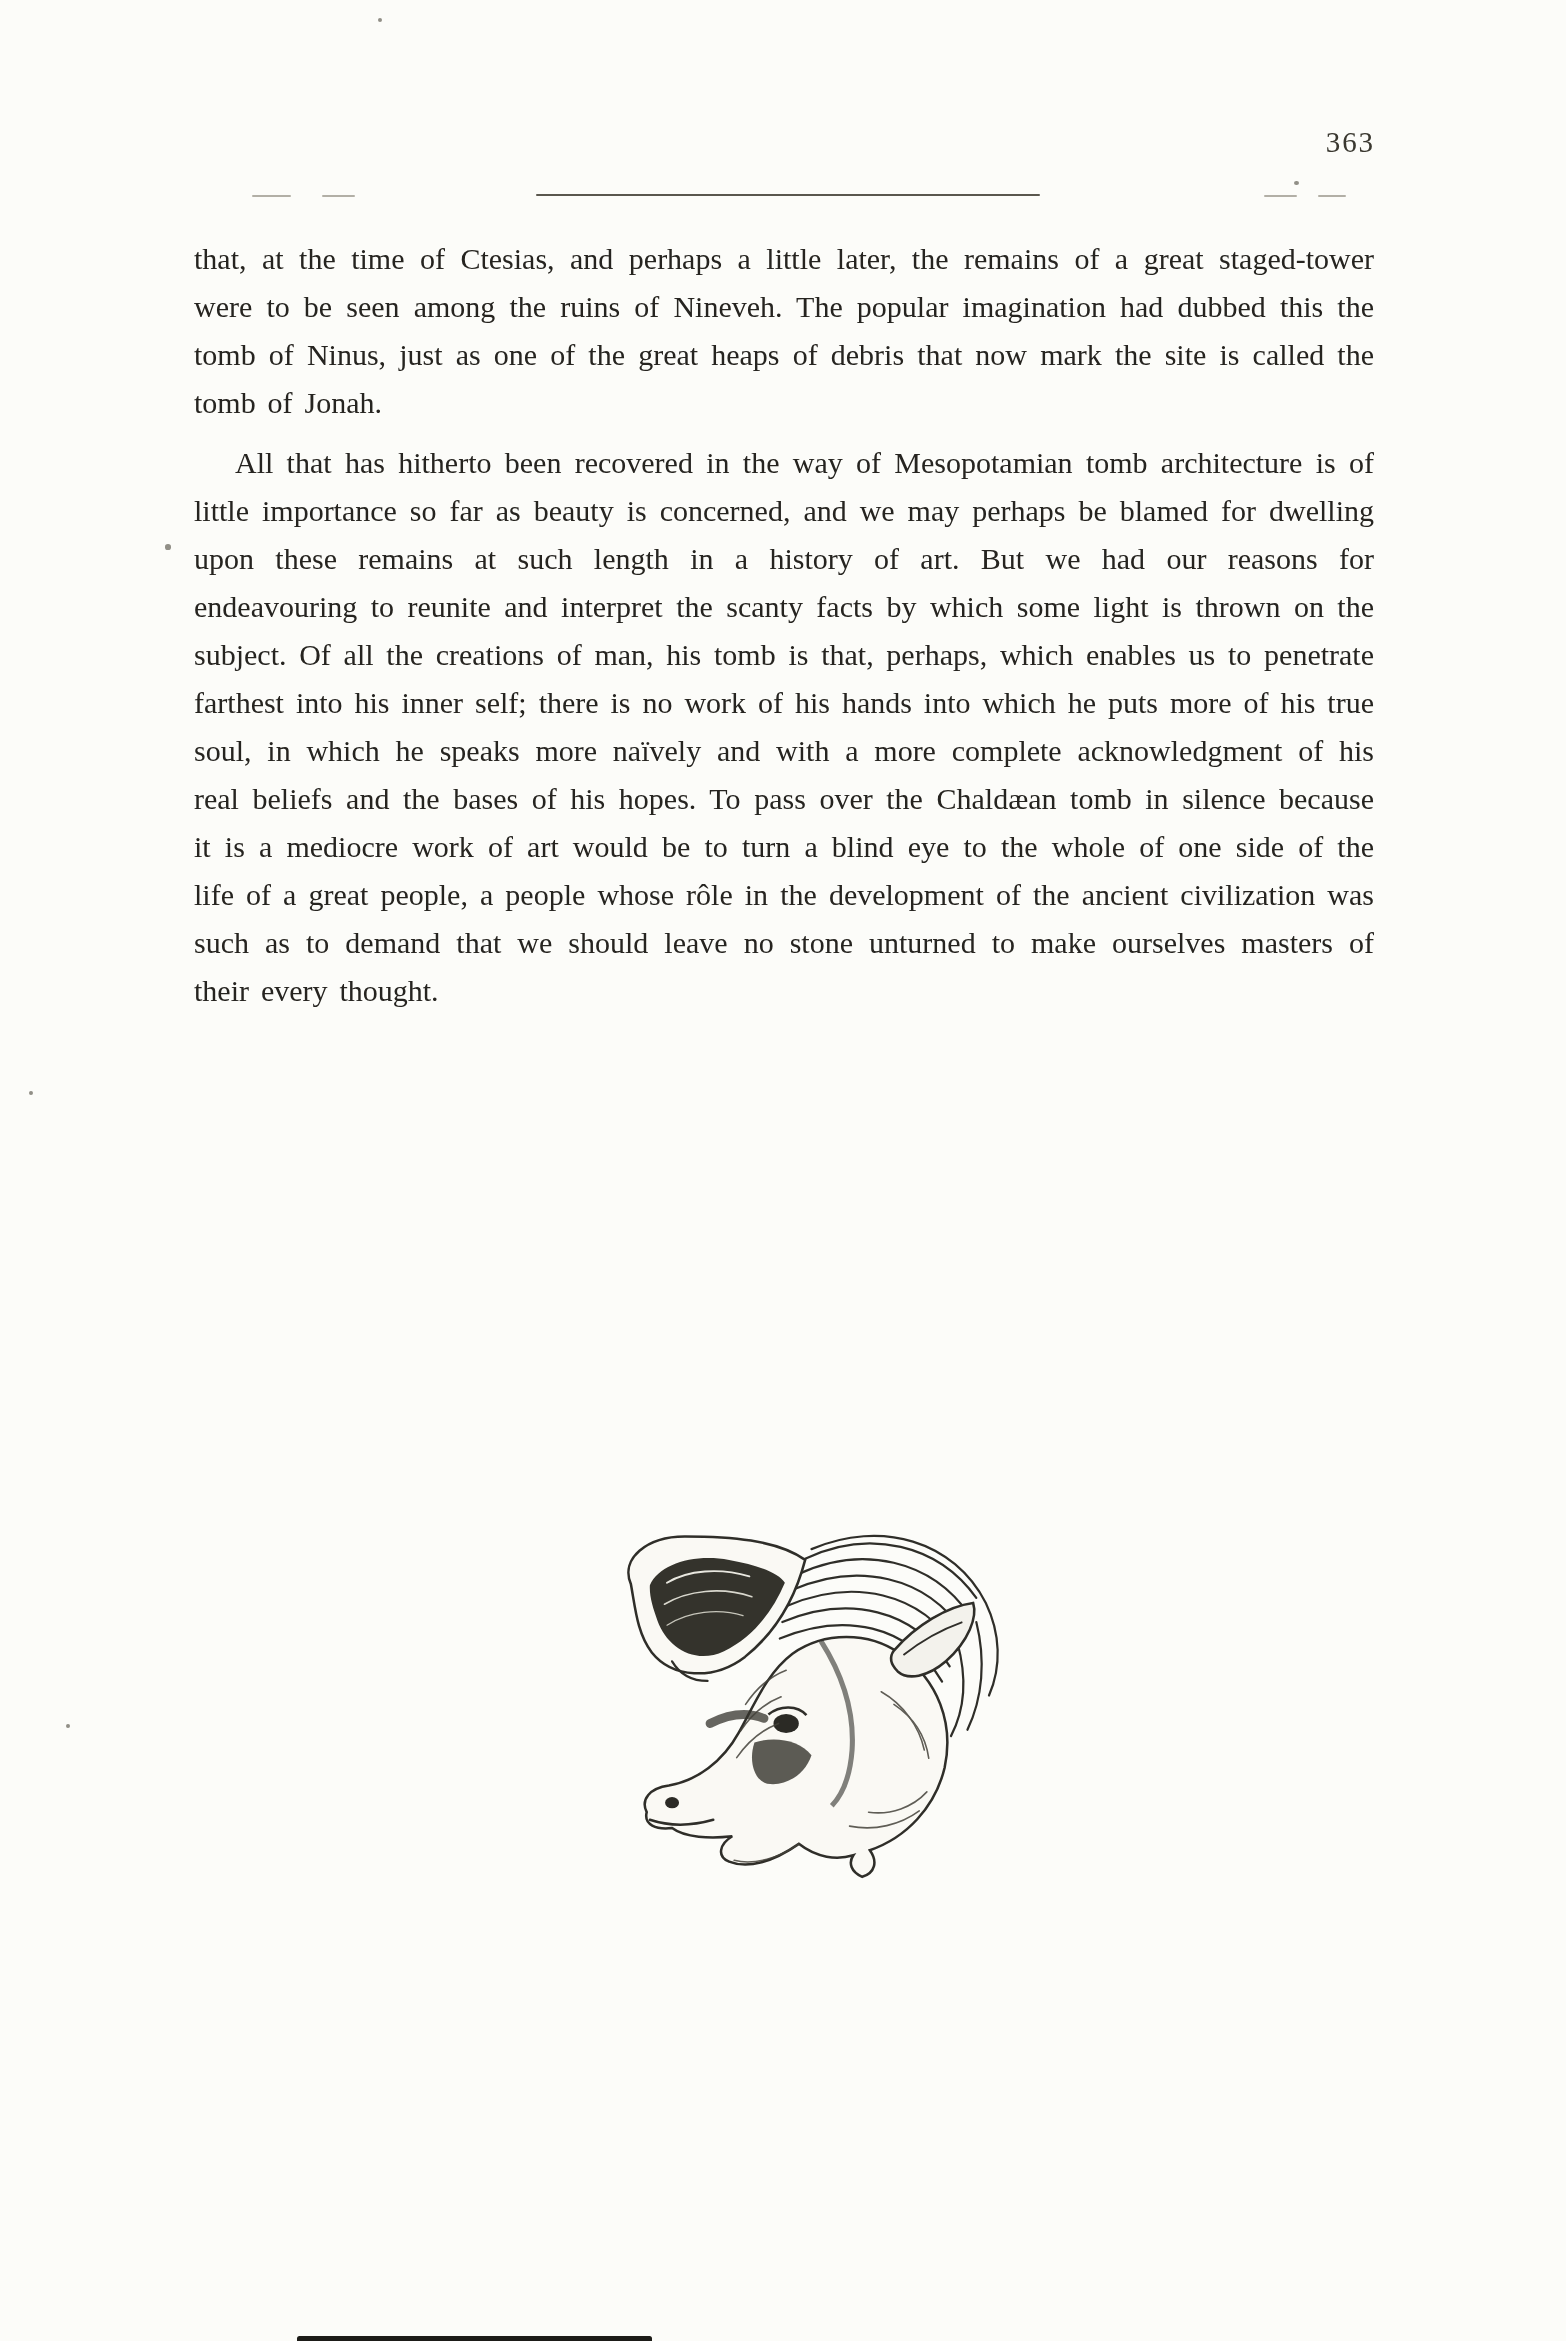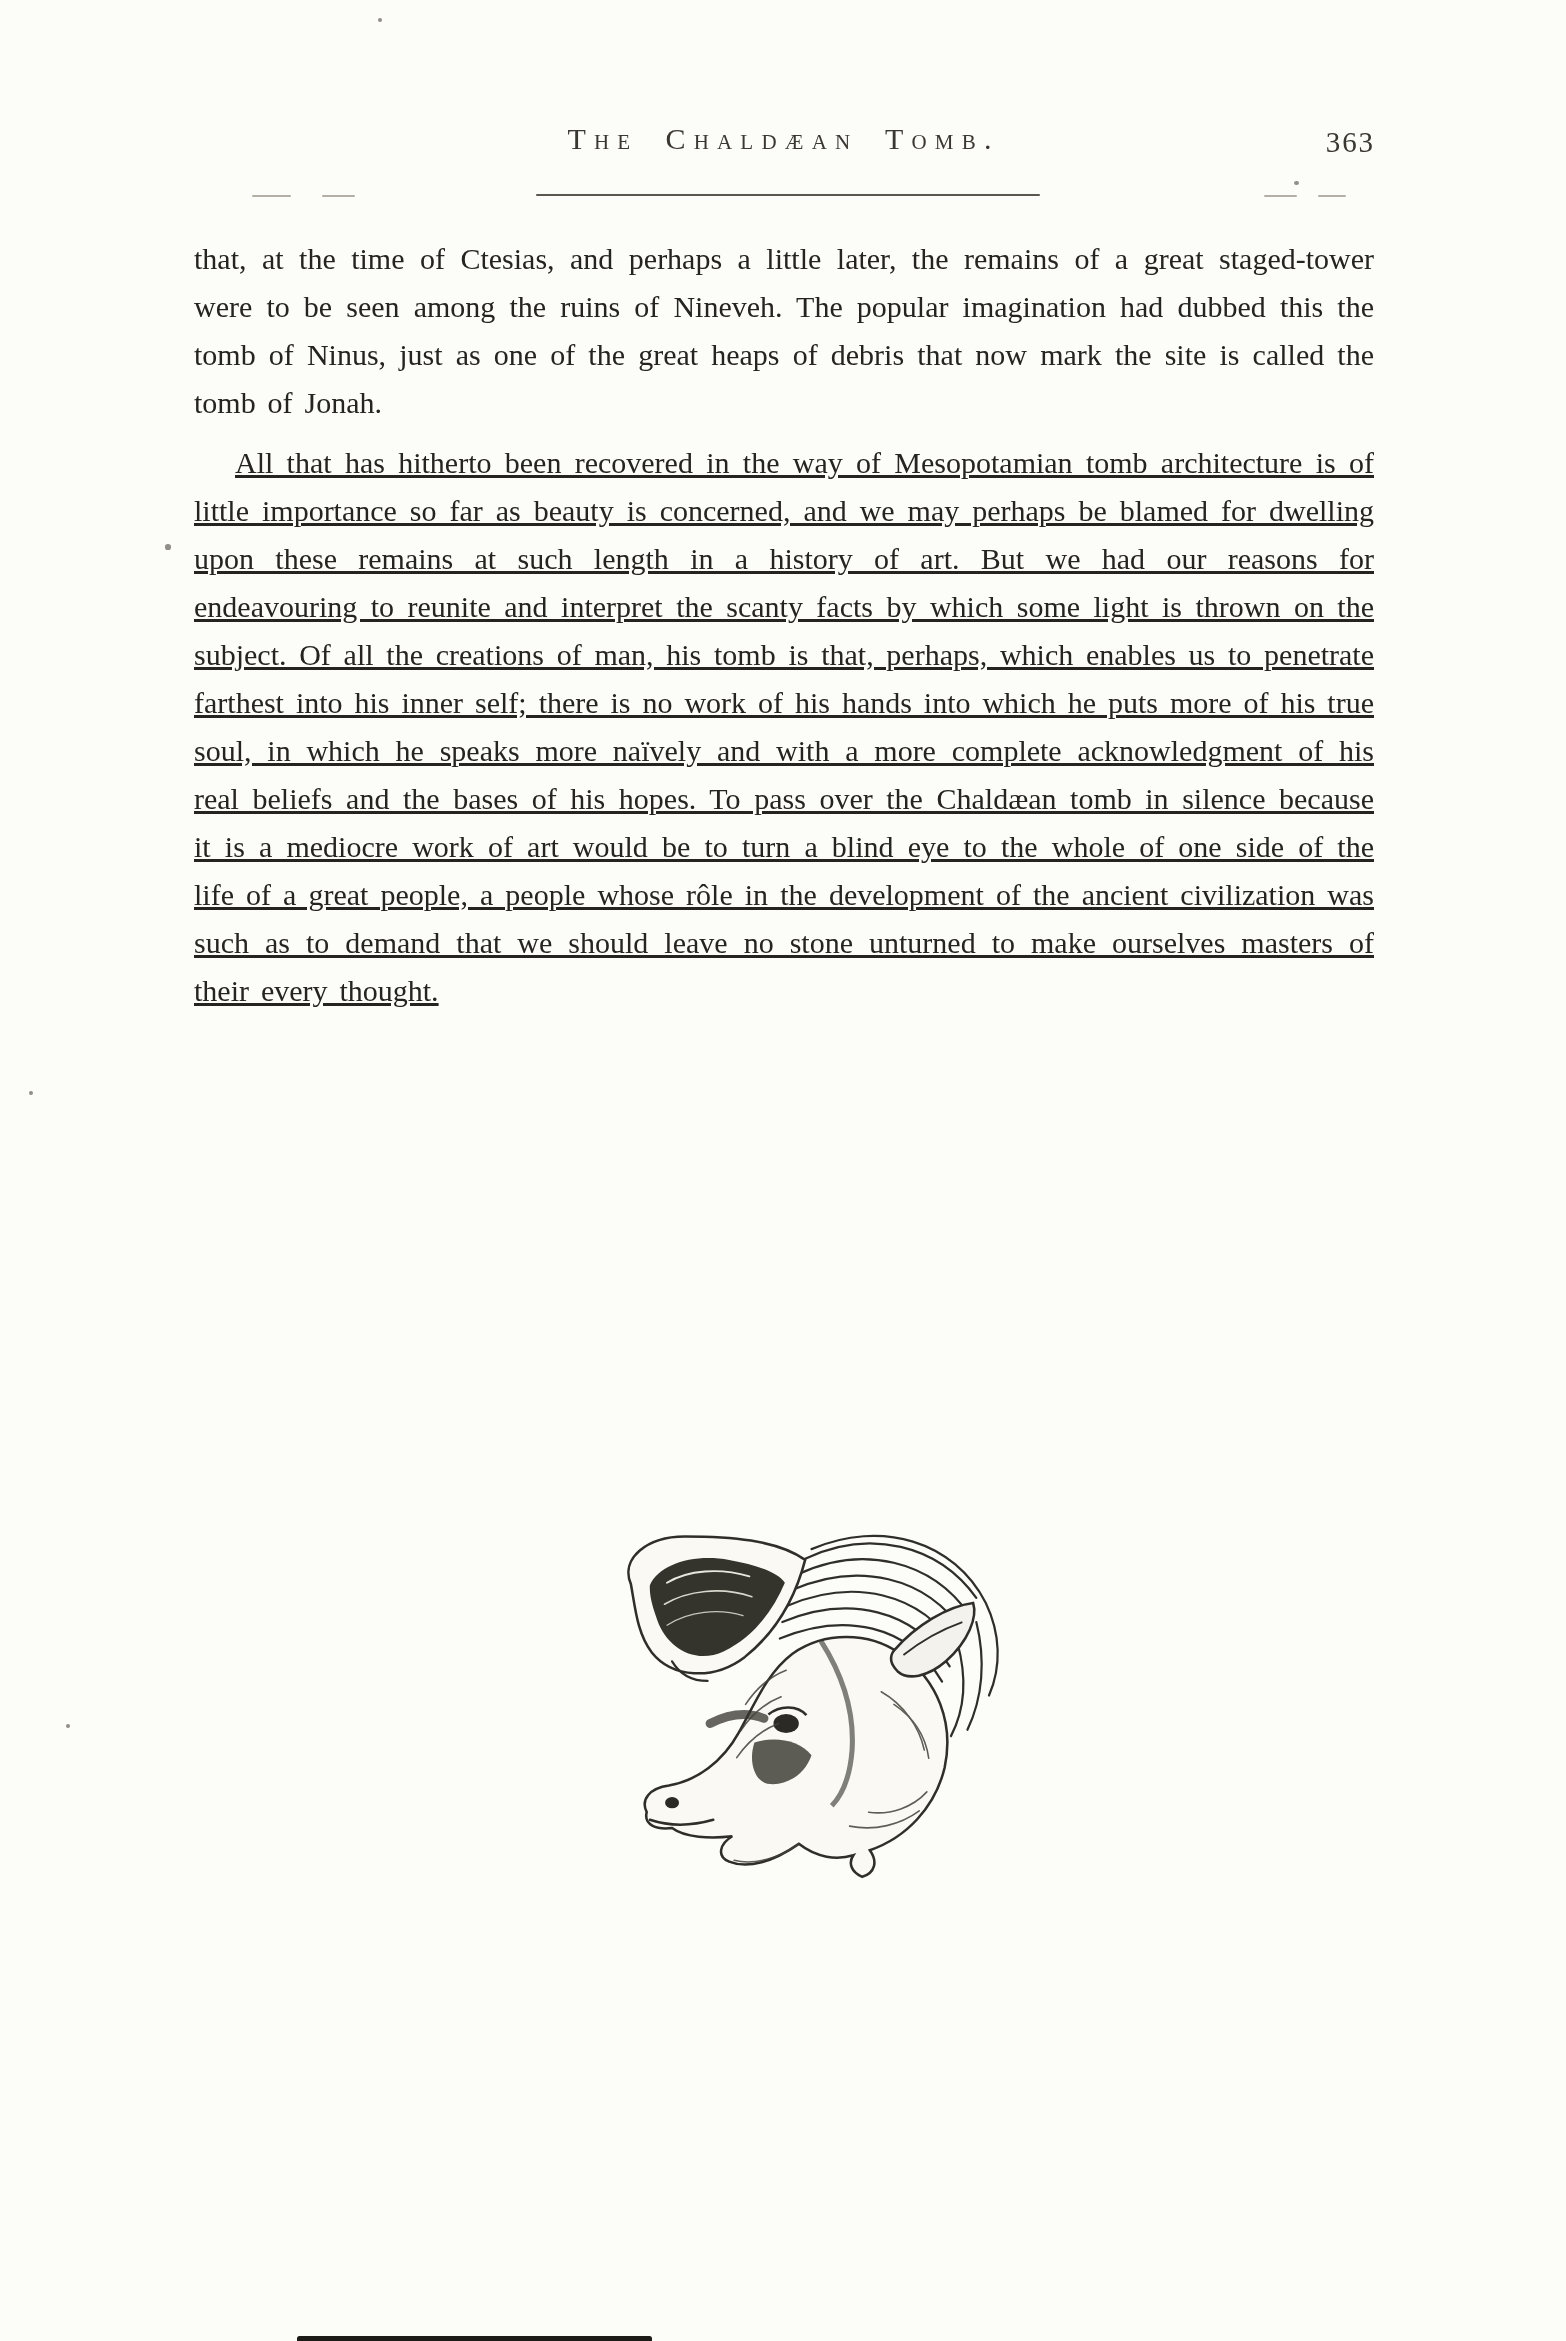--- a/index.html
+++ b/index.html
@@ -64,21 +64,21 @@
     top: 223px;
     left: 182px;
     width: 1204px;
     font-size: 30px;
     line-height: 48px;
     text-align: justify;
     word-spacing: 4.4px;
     color: #262420;
   }
   .para { margin: 12px; }
-  .para.indented { text-indent: 41px; text-decoration: underline; }
+  .para.indented { text-indent: 41px; }
 
   .tailpiece {
     position: absolute;
     top: 1514px;
     left: 596px;
     width: 412px;
     height: 365px;
     margin: 0;
   }
   .tailpiece svg { width: 100%; height: 100%; display: block; }
@@ -103,21 +103,20 @@
     height: 6.3px;
     background: #1d1c18;
     border-radius: 2.5px 2.5px 0 0;
   }
 </style>
 </head>
 <body>
 
 <div class="sheet">
 
-  <div class="running-title">The Chaldæan Tomb.</div>
 
   <div class="page-number">363</div>
 
   <div class="header-rule"></div>
   <div class="header-rule-dash dash-left-1"></div>
   <div class="header-rule-dash dash-left-2"></div>
   <div class="header-rule-dash dash-right-1"></div>
   <div class="header-rule-dash dash-right-2"></div>
 
   <main class="text-block">

